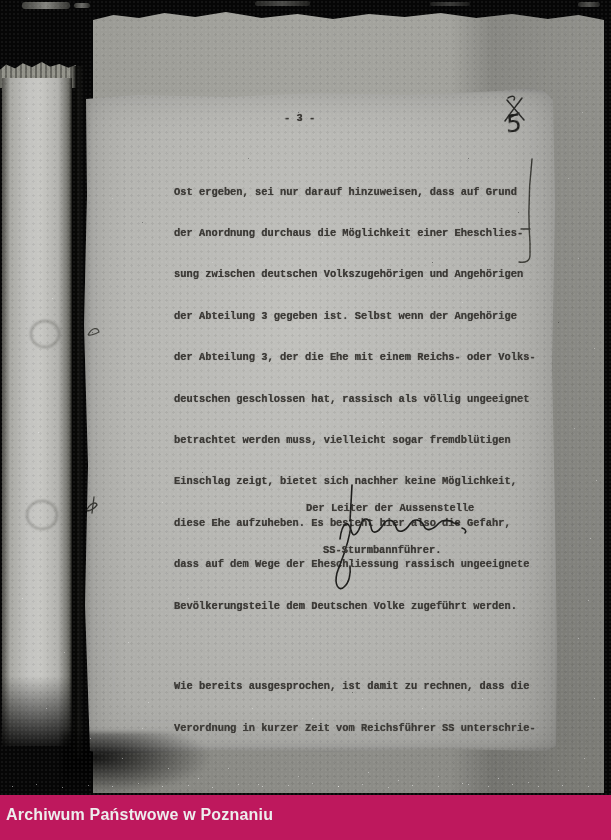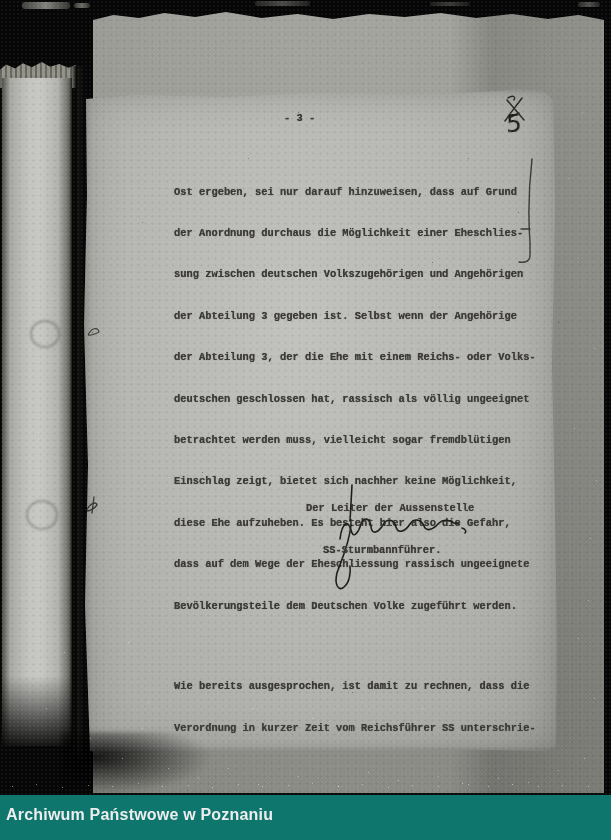--- a/index.html
+++ b/index.html
@@ -120,21 +120,21 @@
     202px 472px 0 rgba(0,0,0,.45),352px 692px 0 rgba(0,0,0,.5),
     558px 322px 0 rgba(0,0,0,.5),142px 222px 0 rgba(0,0,0,.45),
     518px 212px 0 rgba(0,0,0,.5),468px 158px 0 rgba(0,0,0,.45),
     248px 158px 0 rgba(0,0,0,.4),92px 332px 0 rgba(0,0,0,.5);}
   .grain{position:absolute;inset:0;z-index:7;pointer-events:none;
     background-image:radial-gradient(rgba(255,255,255,.05) 1px,transparent 1.4px),
                      radial-gradient(rgba(0,0,0,.06) 1px,transparent 1.4px);
     background-size:4px 4px,7px 7px;background-position:0 0,2px 3px;}
 
   
-  .archive-bar{position:absolute;left:0;top:795px;width:611px;height:45px;background:#0f766e;z-index:10;}
+  .archive-bar{position:absolute;left:0;top:795px;width:611px;height:45px;background:#be185d;z-index:10;}
   .archive-label{position:absolute;left:6px;top:11px;color:#ededed;
     font-family:"Liberation Sans","DejaVu Sans",sans-serif;font-weight:700;
     font-size:16px;letter-spacing:.2px;}
 </style>
 </head>
 <body>
 
 <div class="photo">
 
   <span class="streak s1"></span>

